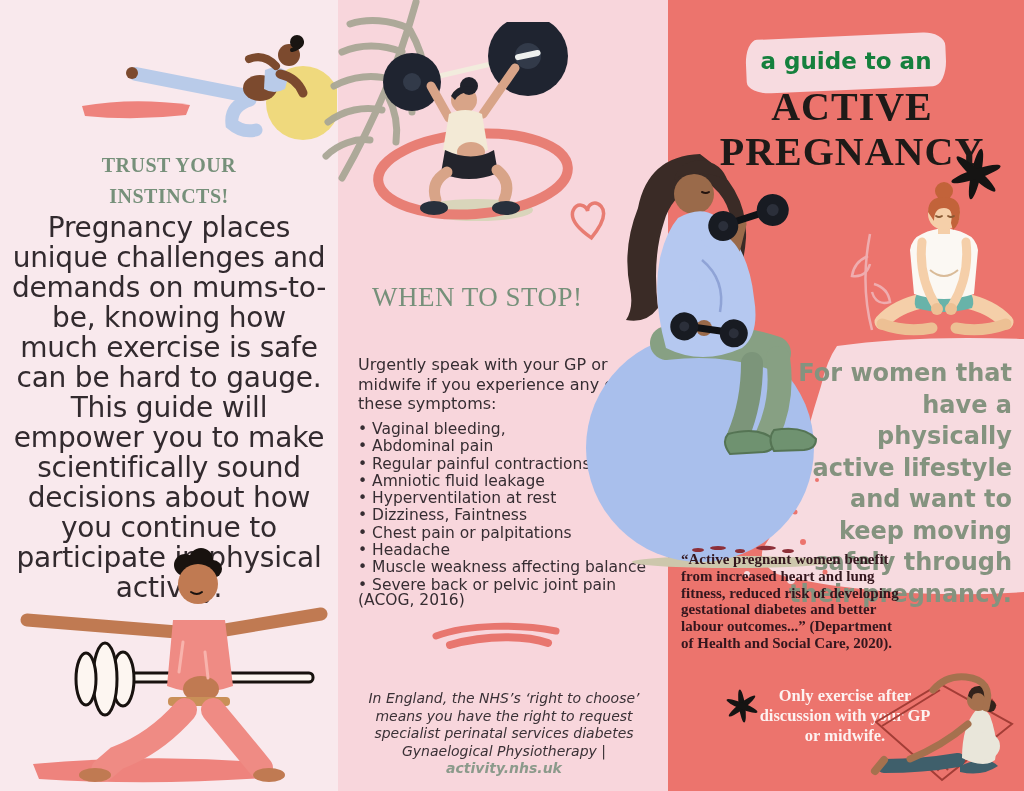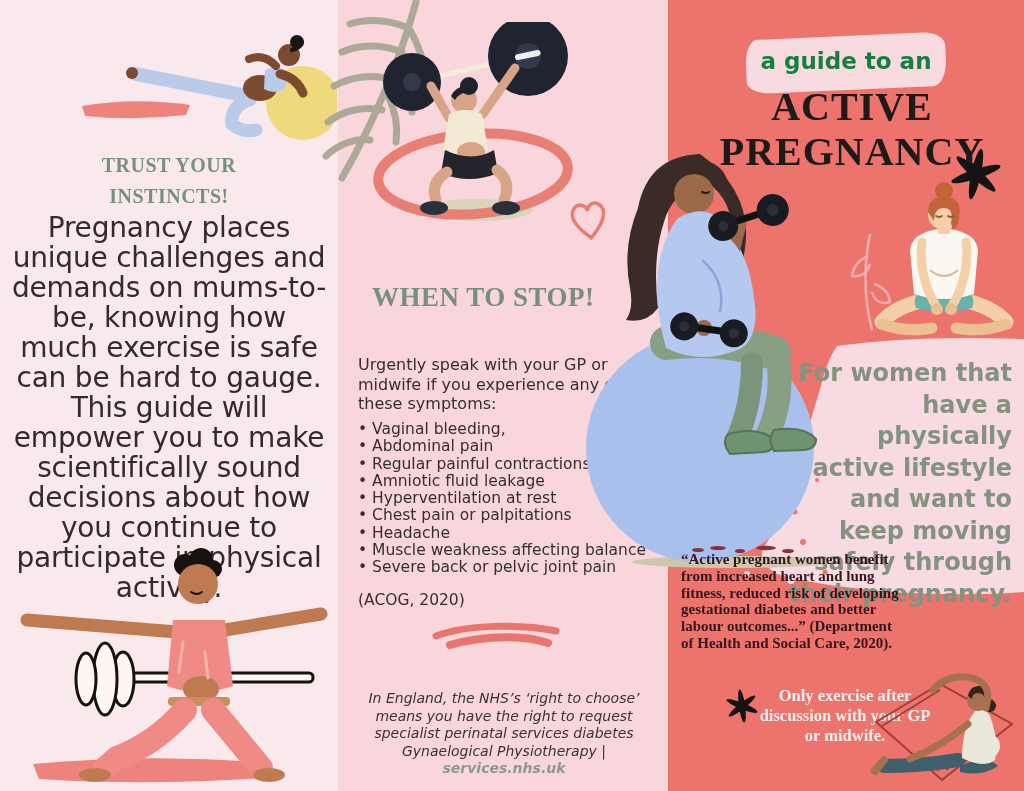--- a/index.html
+++ b/index.html
@@ -11,21 +11,21 @@
   .panel-right{left:668px;width:356px;background:#ec746d;}
   .abs{position:absolute;}
   
   .trust-heading{left:0;top:138px;width:338px;text-align:center;
     font-family:"Liberation Serif",serif;font-weight:bold;font-size:20px;line-height:31px;
     color:#76907a;letter-spacing:.5px;margin-top:12px;}
   .left-body{left:10px;top:213px;width:318px;text-align:center;
     font-size:28px;line-height:30px;color:#322a2e;letter-spacing:-.2px;}
   
   .when-heading{left:372px;top:282px;width:290px;
-    font-family:"Liberation Serif",serif;font-weight:bold;font-size:27px;color:#76907a;letter-spacing:.5px;}
+    font-family:"Liberation Serif",serif;font-weight:normal;font-size:27px;color:#76907a;letter-spacing:.5px;}
   .mid-intro{left:358px;top:327px;width:292px;font-size:16px;line-height:19.5px;color:#362d32;margin-top:28px;}
   .symptom-list{left:358px;top:401px;width:300px;font-size:15.5px;line-height:17.3px;color:#362d32;margin-top:20px;}
   .acog{left:358px;top:592px;width:300px;font-size:15.5px;line-height:17.3px;color:#362d32;}
   .footnote{left:348px;top:690px;width:312px;text-align:center;font-style:italic;
     font-size:14px;line-height:17.5px;color:#3a3136;}
   .footnote .nhs-link{color:#8b9a8b;font-weight:bold;}
   
   .kicker-brush{left:746px;top:36px;width:200px;height:54px;background:#f7dbe0;
     border-radius:12px 22px 14px 24px/24px 14px 26px 12px;transform:rotate(-2.5deg);}
   .kicker{left:748px;top:48px;width:196px;text-align:center;
@@ -140,34 +140,35 @@
   </svg>
 
   <div class="abs when-heading">WHEN TO STOP!</div>
   <div class="abs mid-intro">Urgently speak with your GP or midwife if you experience any of these symptoms:</div>
   <div class="abs symptom-list">
       <div>• Vaginal bleeding,</div>
       <div>• Abdominal pain</div>
       <div>• Regular painful contractions</div>
       <div>• Amniotic fluid leakage</div>
       <div>• Hyperventilation at rest</div>
+      <div>• Dizziness, Faintness</div>
       <div>• Chest pain or palpitations</div>
       <div>• Headache</div>
       <div>• Muscle weakness affecting balance</div>
       <div>• Severe back or pelvic joint pain</div>
     </div>
-  <div class="abs acog">(ACOG, 2020)</div>
+  <div class="abs acog">(ACOG, 2016)</div>
 
   <svg class="abs" style="left:428px;top:618px;" width="135" height="40" viewBox="0 0 135 40">
     <path d="M8,18 C40,6 92,6 128,13" stroke="#e8766f" stroke-width="7" fill="none" stroke-linecap="round"></path>
     <path d="M22,27 C60,16 100,18 120,25" stroke="#e8766f" stroke-width="8" fill="none" stroke-linecap="round"></path>
   </svg>
 
   <div class="abs footnote">
-    <span>In England, the NHS’s ‘right to choose’ means you have the right to request specialist perinatal services diabetes Gynaelogical Physiotherapy | </span><span class="nhs-link">services.nhs.uk</span>
+    <span>In England, the NHS’s ‘right to choose’ means you have the right to request specialist perinatal services diabetes Gynaelogical Physiotherapy | </span><span class="nhs-link">activity.nhs.uk</span>
   </div>
 
   <div class="abs kicker-brush"></div>
   <div class="abs kicker">a guide to an</div>
   <div class="abs guide-title">
     <div>ACTIVE</div>
     <div>PREGNANCY</div>
   </div>
 
   <svg class="abs" style="left:948px;top:146px;" width="56" height="56" viewBox="0 0 52 52">

